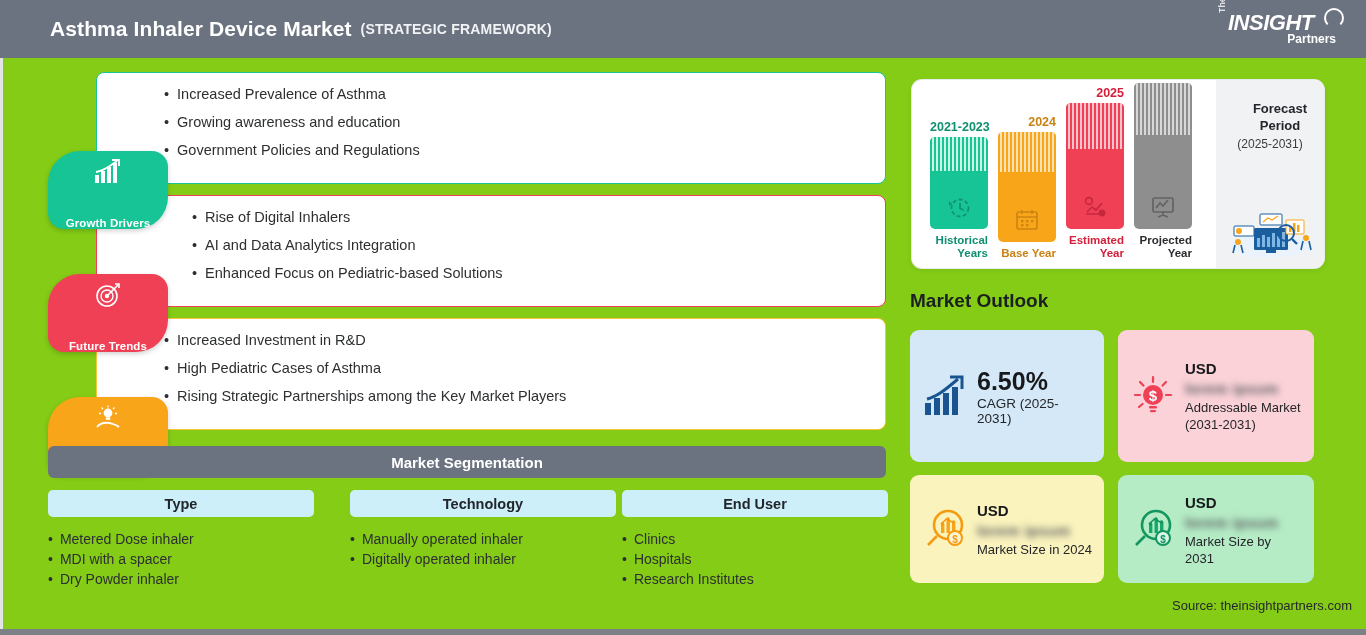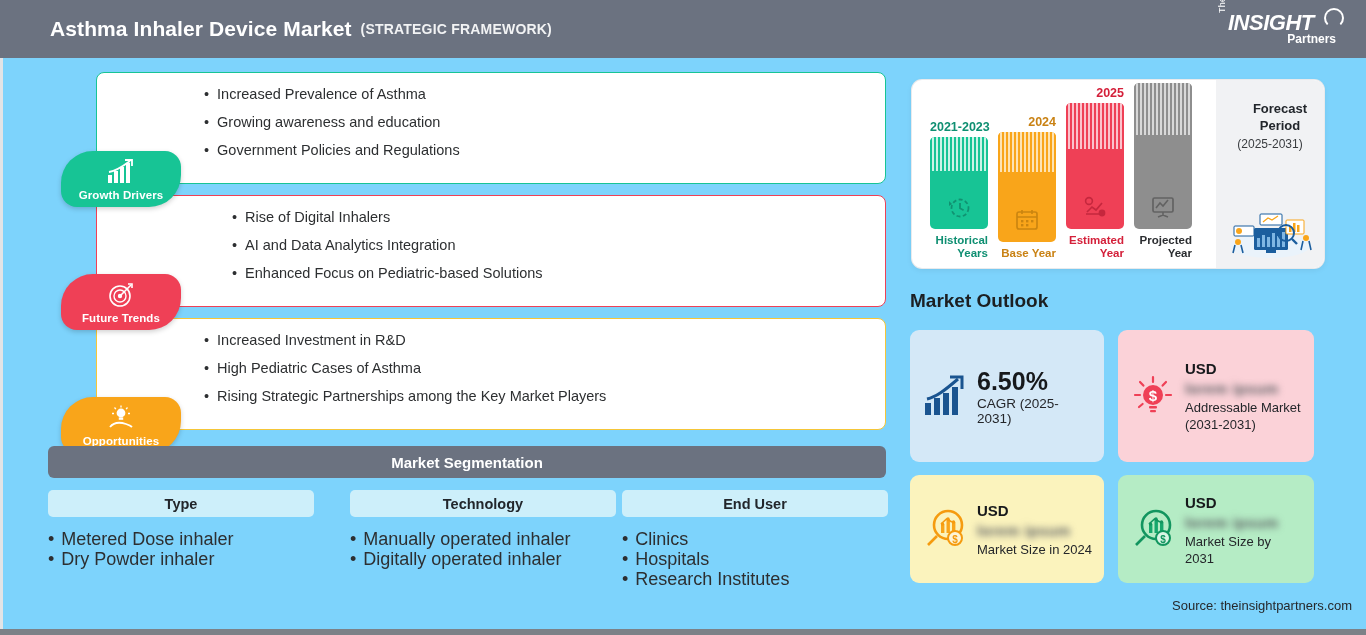--- a/index.html
+++ b/index.html
@@ -3,21 +3,21 @@
 <meta charset="utf-8">
 <style>
   * { box-sizing: border-box; margin: 0; padding: 0; }
   body {
     width: 1366px; height: 635px;
     font-family: "Liberation Sans", sans-serif;
     background: #ffffff;
     overflow: hidden;
     position: relative;
   }
-  .page { width: 1366px; height: 635px; position: relative; background:#7dd3fc; }
+  .page { width: 1366px; height: 635px; position: relative; background:#84cc16; }
 
   
   .header {
     height: 58px; width: 100%;
     background: #6b7280;
     display: flex; align-items: center;
     padding: 0 24px 0 50px;
     position: relative;
   }
   .hdr-title {
@@ -37,32 +37,32 @@
 
   
   .left { position: absolute; left: 0; top: 58px; width: 900px; height: 577px; }
 
   .strip { position: absolute; left: 96px; height: 112px; width: 790px;
            border-radius: 8px; background: #fff; }
   .strip.g { top: 14px;  border: 1.4px solid #17c495; }
   .strip.t { top: 137px; border: 1.4px solid #ef4056; }
   .strip.o { top: 260px; border: 1.4px solid #f5c638; }
 
-  .bullets { position: absolute; left: 96px; width: 780px; padding-left: 108px; }
+  .bullets { position: absolute; left: 96px; width: 780px; padding-left: 68px; }
   .bullets.g { top: 22px; }
   .bullets.t { top: 145px; margin-left: 28px; }
   .bullets.o { top: 268px; }
   .bullet { font-size: 14.5px; color: #2d2f31; line-height: 28px; white-space: nowrap; }
   .bullet::before { content: "\2022"; margin-right: 8px; color:#2d2f31; }
 
   .badge {
-    position: absolute; left: 61px; width: 120px; height: 56px;
+    position: absolute; left: 48px; width: 120px; height: 78px;
     border-radius: 32px 16px 32px 16px;
     display: flex; flex-direction: column; align-items: center; justify-content: flex-end;
-    padding-bottom: 6px; box-shadow: 0 2px 5px rgba(0,0,0,.18);
+    box-shadow: 0 2px 5px rgba(0,0,0,.18);
   }
   .badge.g { top: 93px;  background: #17c495; }
   .badge.t { top: 216px; background: #ef4056; }
   .badge.o { top: 339px; background: #f9a51a; }
   .badge-label { font-size: 11.5px; font-weight: bold; color: #fff; letter-spacing: .1px; }
   .badge-icon { position: absolute; top: 8px; left: 50%; transform: translateX(-50%);
                 width: 30px; height: 26px; }
 
   
   .seg-head {
@@ -75,21 +75,21 @@
   .seg-col { position: absolute; top: 432px; width: 266px; }
   .seg-col.c1 { left: 48px; }
   .seg-col.c2 { left: 350px; }
   .seg-col.c3 { left: 622px; }
   .seg-col-head {
     height: 27px; background: #cdeffa; border-radius: 5px;
     display:flex; align-items:center; justify-content:center;
   }
   .seg-col-head span { font-size: 14.5px; font-weight: bold; color:#22262b; }
   .seg-list { margin-top: 12px; }
-  .seg-item { font-size: 18px; color:#2d2f31; line-height: 20px; white-space: nowrap; }
+  .seg-item { font-size: 14px; color:#2d2f31; line-height: 20px; white-space: nowrap; }
   .seg-item::before { content:"\2022"; margin-right: 7px; }
 
   
   .right { position: absolute; left: 900px; top: 58px; width: 466px; height: 577px; }
 
   .forecast {
     position: absolute; left: 12px; top: 22px; width: 412px; height: 188px;
     background: #fff; border-radius: 10px; box-shadow: 0 0 0 1px #e9eaec, 0 2px 6px rgba(0,0,0,.08);
     overflow: hidden;
   }
@@ -222,20 +222,21 @@
     <div class="seg-head">
       <span>Market Segmentation</span>
     </div>
 
     <div class="seg-col c1">
       <div class="seg-col-head">
         <span>Type</span>
       </div>
       <div class="seg-list">
         <div class="seg-item">Metered Dose inhaler</div>
+        <div class="seg-item">MDI with a spacer</div>
         <div class="seg-item">Dry Powder inhaler</div>
       </div>
     </div>
 
     <div class="seg-col c2">
       <div class="seg-col-head">
         <span>Technology</span>
       </div>
       <div class="seg-list">
         <div class="seg-item">Manually operated inhaler</div>

